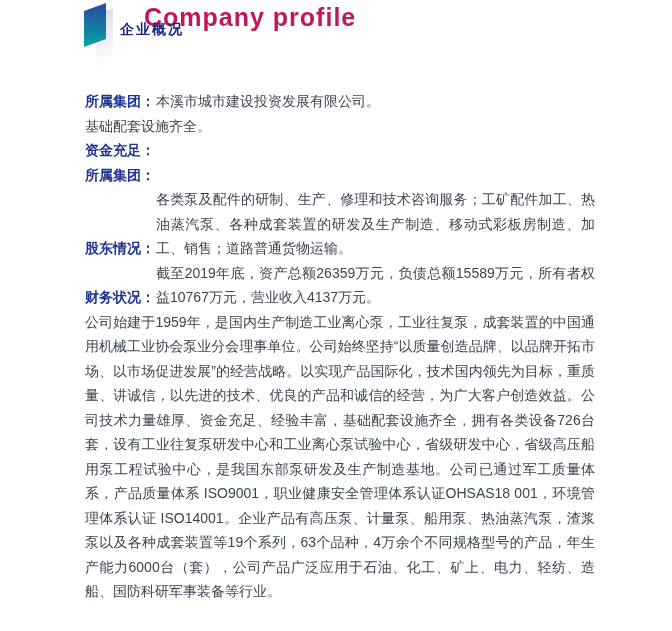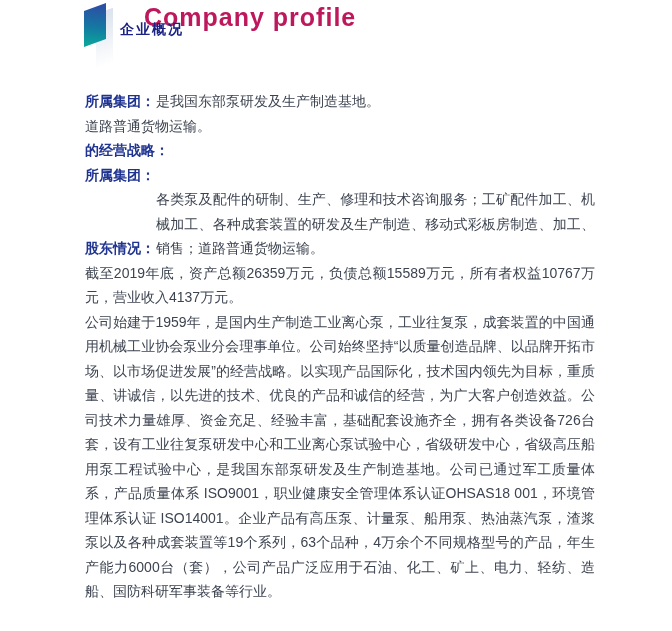--- a/index.html
+++ b/index.html
@@ -63,41 +63,42 @@
       <div class="front"></div>
     </div>
     <div class="subtitle-en">Company profile</div>
     <h1 class="page-title">企业概况</h1>
   </div>
 
   <div class="content">
 
     <div class="info-row">
       <span class="info-label">所属集团：</span>
-      <span class="info-value">是我国东部泵研发及生产制造基地。</span>
+      <span class="info-value">本溪市城市建设投资发展有限公司。</span>
     </div>
 
     <div class="info-row">
-      <span class="info-value">道路普通货物运输。</span>
+      <span class="info-value">基础配套设施齐全。</span>
     </div>
 
     <div class="info-row">
-      <span class="info-label">的经营战略：</span>
+      <span class="info-label">资金充足：</span>
     </div>
 
     <div class="info-row">
       <span class="info-label">所属集团：</span>
     </div>
 
     <div class="info-row">
       <span class="info-label">股东情况：</span>
-      <span class="info-value">各类泵及配件的研制、生产、修理和技术咨询服务；工矿配件加工、机械加工、各种成套装置的研发及生产制造、移动式彩板房制造、加工、销售；道路普通货物运输。</span>
+      <span class="info-value">各类泵及配件的研制、生产、修理和技术咨询服务；工矿配件加工、热油蒸汽泵、各种成套装置的研发及生产制造、移动式彩板房制造、加工、销售；道路普通货物运输。</span>
     </div>
 
     <div class="info-row">
+      <span class="info-label">财务状况：</span>
       <span class="info-value">截至2019年底，资产总额26359万元，负债总额15589万元，所有者权益10767万元，营业收入4137万元。</span>
     </div>
 
     <div class="info-row">
       <span class="info-value">公司始建于1959年，是国内生产制造工业离心泵，工业往复泵，成套装置的中国通用机械工业协会泵业分会理事单位。公司始终坚持“以质量创造品牌、以品牌开拓市场、以市场促进发展”的经营战略。以实现产品国际化，技术国内领先为目标，重质量、讲诚信，以先进的技术、优良的产品和诚信的经营，为广大客户创造效益。公司技术力量雄厚、资金充足、经验丰富，基础配套设施齐全，拥有各类设备726台套，设有工业往复泵研发中心和工业离心泵试验中心，省级研发中心，省级高压船用泵工程试验中心，是我国东部泵研发及生产制造基地。公司已通过军工质量体系，产品质量体系 ISO9001，职业健康安全管理体系认证OHSAS18 001，环境管理体系认证 ISO14001。企业产品有高压泵、计量泵、船用泵、热油蒸汽泵，渣浆泵以及各种成套装置等19个系列，63个品种，4万余个不同规格型号的产品，年生产能力6000台（套），公司产品广泛应用于石油、化工、矿上、电力、轻纺、造船、国防科研军事装备等行业。</span>
     </div>
 
   </div>
 </div>
 

